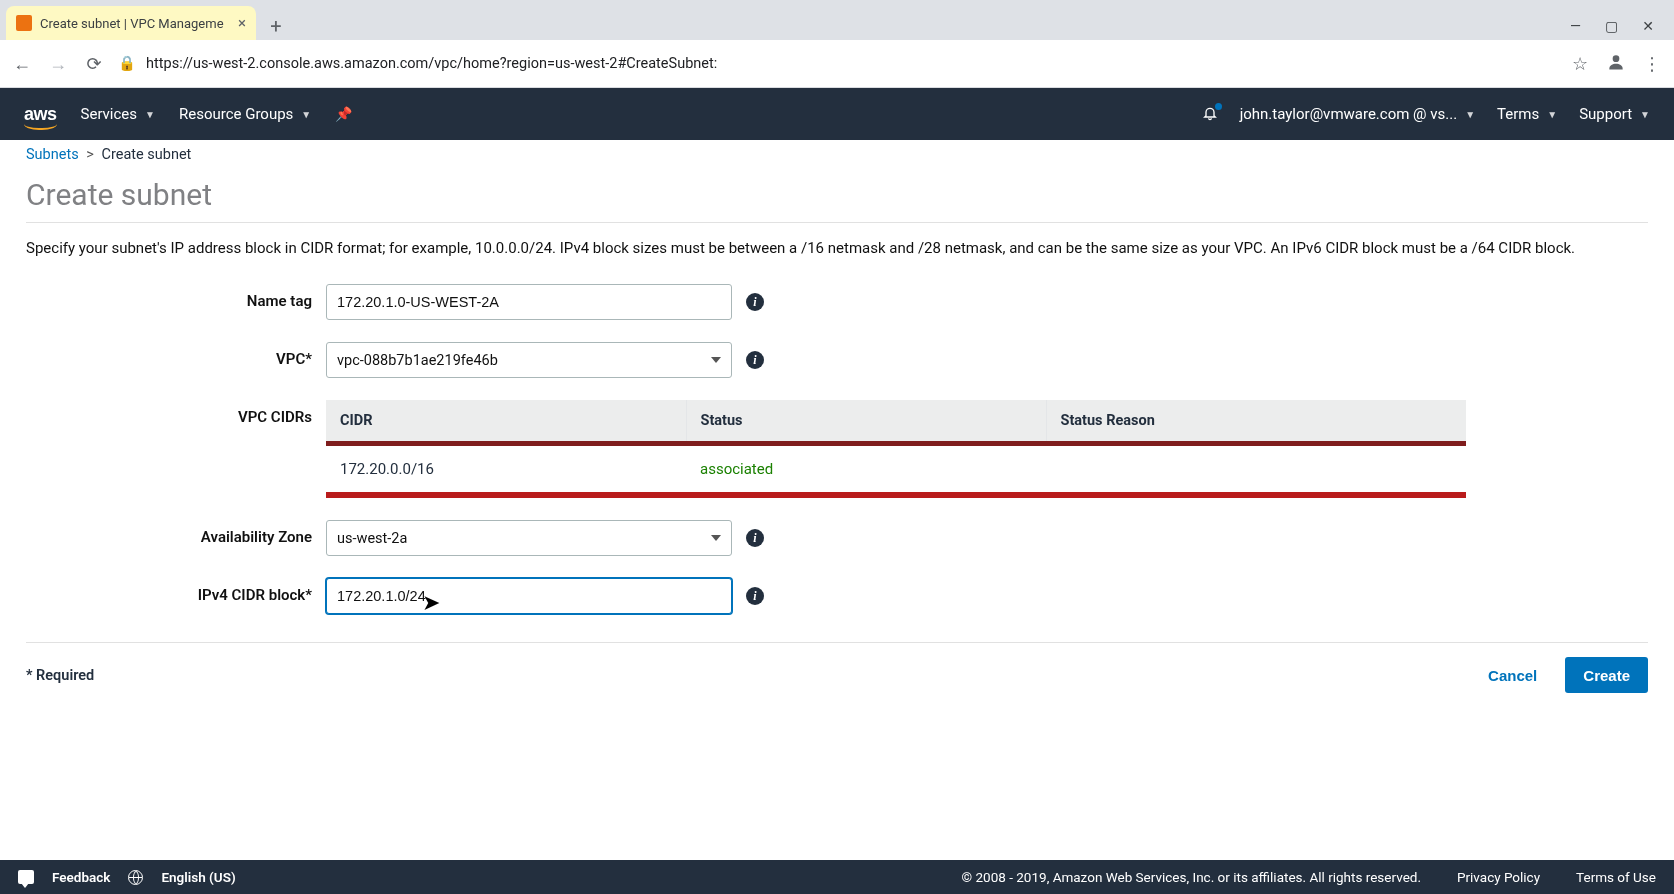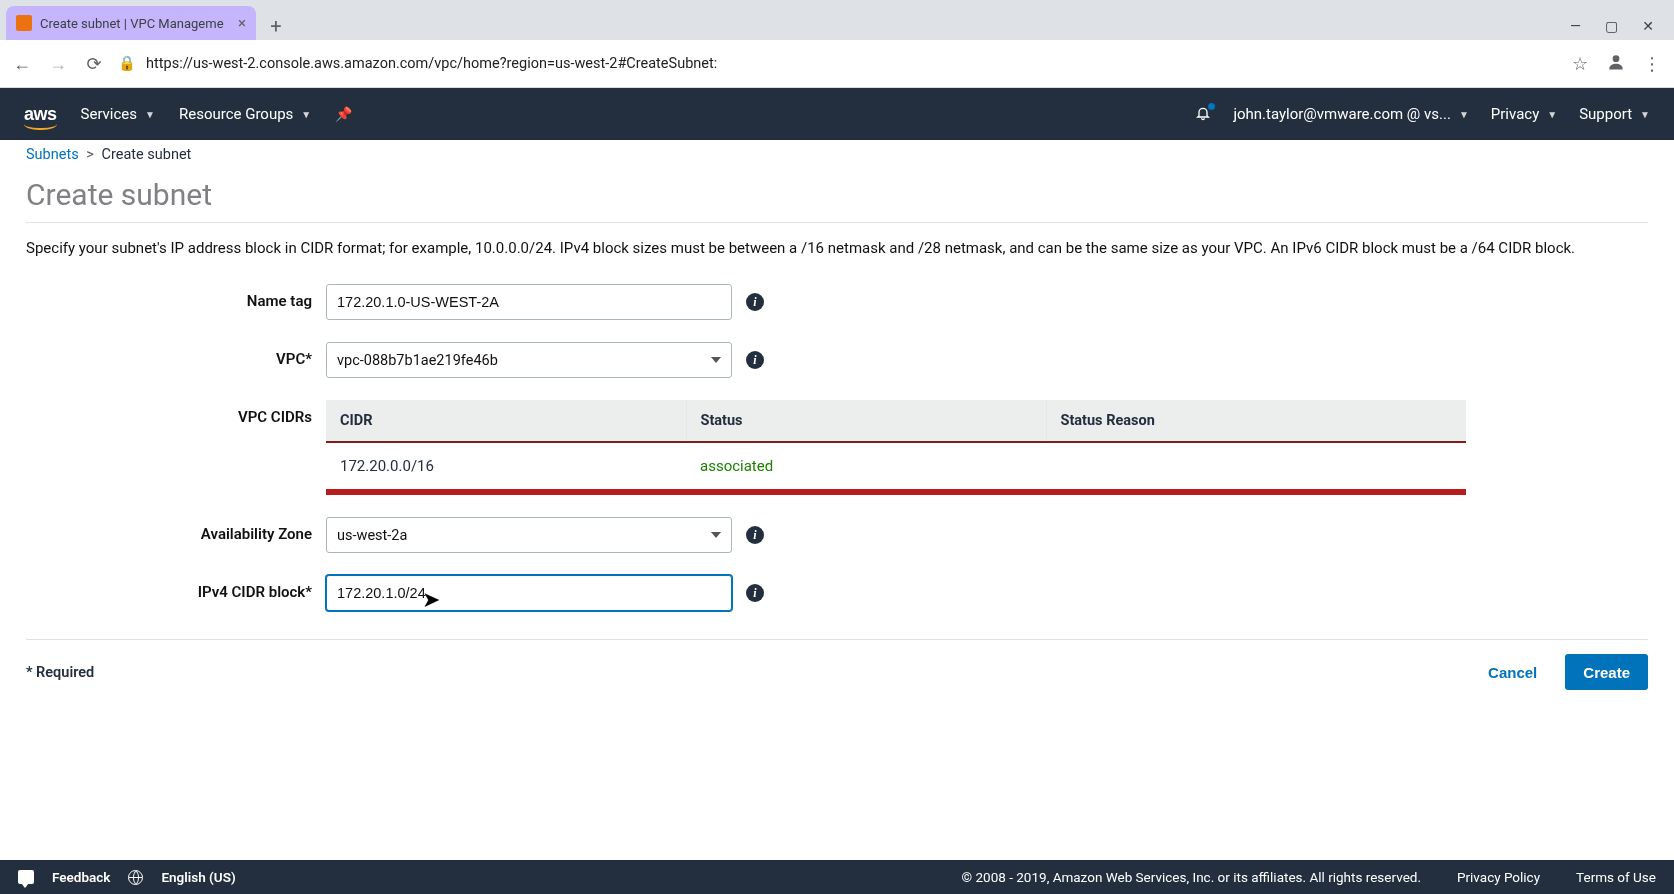--- a/index.html
+++ b/index.html
@@ -1,21 +1,21 @@
 <!DOCTYPE html>
 <html><head>
 <meta charset="utf-8">
 <style>
   * { box-sizing: border-box; margin: 0; padding: 0; }
   html, body { height: 100%; font-family: -apple-system, BlinkMacSystemFont, "Segoe UI", Roboto, Arial, sans-serif; font-size: 14px; color: #232f3e; background: #fff; }
 
   
   .browser-chrome { background: #dee1e6; }
   .tab-strip { display: flex; align-items: flex-end; height: 40px; padding: 6px 6px 0 6px; }
-  .tab { display: flex; align-items: center; background: #c4b5fd; border-radius: 8px 8px 0 0; height: 34px; padding: 0 10px; width: 250px; gap: 8px; font-size: 13px; color: #3c4043; }
+  .tab { display: flex; align-items: center; background: #fef9c3; border-radius: 8px 8px 0 0; height: 34px; padding: 0 10px; width: 250px; gap: 8px; font-size: 13px; color: #3c4043; }
   .tab .favicon { width: 16px; height: 16px; background: #ec7211; border-radius: 2px; }
   .tab .title { flex: 1; white-space: nowrap; overflow: hidden; text-overflow: ellipsis; }
   .tab .close { color: #5f6368; font-size: 15px; }
   .new-tab { width: 28px; height: 28px; display: flex; align-items: center; justify-content: center; color: #5f6368; font-size: 20px; margin-left: 6px; }
   .win-controls { margin-left: auto; display: flex; gap: 24px; padding: 0 14px 6px 0; color: #3c4043; }
   .omnibox-row { display: flex; align-items: center; background: #fff; height: 48px; padding: 0 10px; gap: 12px; border-bottom: 1px solid #dadce0; }
   .nav-btn { color: #5f6368; font-size: 18px; width: 24px; text-align: center; }
   .nav-btn.dim { color: #b0b4ba; }
   .omnibox { flex: 1; display: flex; align-items: center; gap: 10px; font-size: 14.5px; color: #5f6368; }
   .omnibox .lock { color: #5f6368; }
@@ -47,21 +47,21 @@
   .form-label { text-align: right; padding-right: 14px; padding-top: 8px; font-size: 15px; font-weight: 600; color: #111; }
   .field-row { display: flex; align-items: center; gap: 14px; }
   .text-input, .select-input { width: 406px; height: 36px; border: 1px solid #aab7b8; border-radius: 3px; padding: 0 10px; font-size: 14.5px; color: #111; background: #fff; }
   .text-input.focused { border: 1px solid #0073bb; box-shadow: 0 0 0 1px #0073bb; outline: none; }
   .select-input { position: relative; display: flex; align-items: center; justify-content: space-between; }
   .select-caret { border-left: 5px solid transparent; border-right: 5px solid transparent; border-top: 6px solid #555; }
   .info-icon { width: 18px; height: 18px; border-radius: 50%; background: #232f3e; color: #fff; display: flex; align-items: center; justify-content: center; font-size: 12px; font-weight: 700; font-style: italic; font-family: Georgia, serif; }
 
   
   .cidr-table { width: 1140px; border-collapse: collapse; }
-  .cidr-table th { background: #eceded; text-align: left; font-weight: 700; padding: 12px 14px; border-bottom: 2px solid #7f1d1d; font-size: 14.5px; border-right: 1px solid #e4e6e8; }
+  .cidr-table th { background: #eceded; text-align: left; font-weight: 700; padding: 12px 14px; border-bottom: 5px solid #7f1d1d; font-size: 14.5px; border-right: 1px solid #e4e6e8; }
   .cidr-table th:last-child { border-right: none; }
   .cidr-table td { padding: 14px; font-size: 15px; border-bottom: 6px solid #b91c1c; }
   .status-green { color: #1b8102; }
 
   
   .form-footer { display: flex; align-items: center; margin-top: 28px; padding-top: 14px; border-top: 1px solid #e1e1e1; }
   .required-note { font-weight: 600; font-size: 14.5px; }
   .btn-row { margin-left: auto; display: flex; gap: 10px; }
   .btn { height: 36px; padding: 0 18px; border-radius: 3px; font-size: 15px; font-weight: 600; display: flex; align-items: center; border: none; cursor: pointer; }
   .btn-link { background: transparent; color: #0073bb; }
@@ -135,21 +135,21 @@
           <path d="M18 16v-5a6 6 0 10-12 0v5l-2 2h16z"></path>
           <path d="M10 20a2 2 0 004 0"></path>
         </svg>
       <span class="bell-dot"></span>
     </div>
     <div class="nav-item">
       <span>john.taylor@vmware.com @ vs...</span>
       <span class="nav-caret">▼</span>
     </div>
     <div class="nav-item">
-      <span>Privacy</span>
+      <span>Terms</span>
       <span class="nav-caret">▼</span>
     </div>
     <div class="nav-item">
       <span>Support</span>
       <span class="nav-caret">▼</span>
     </div>
   </div>
 </div>
 
 <div class="page">

